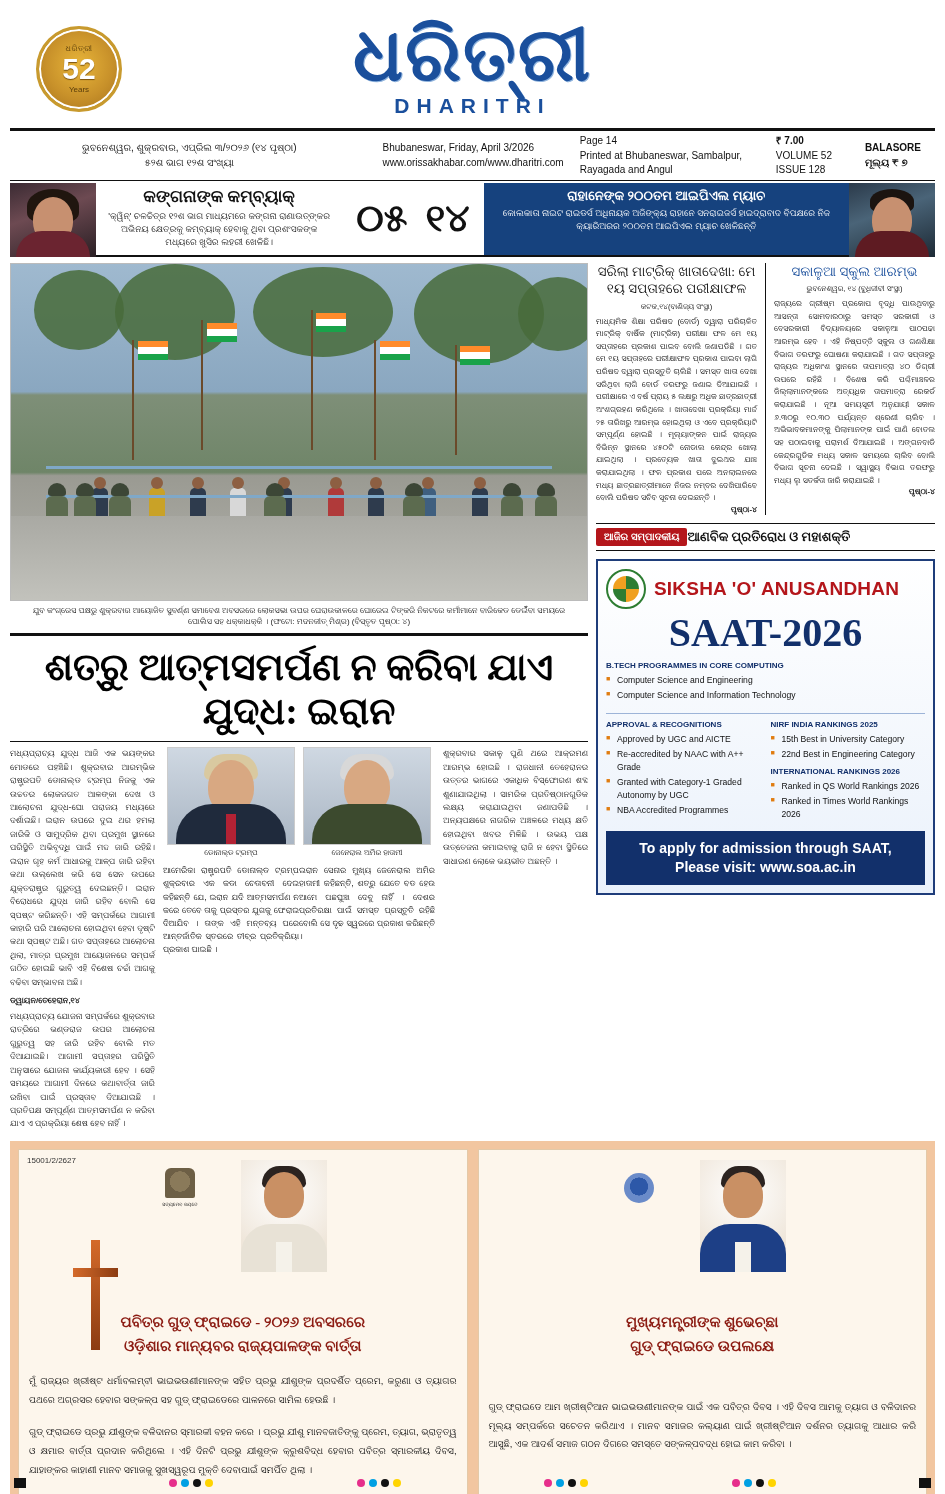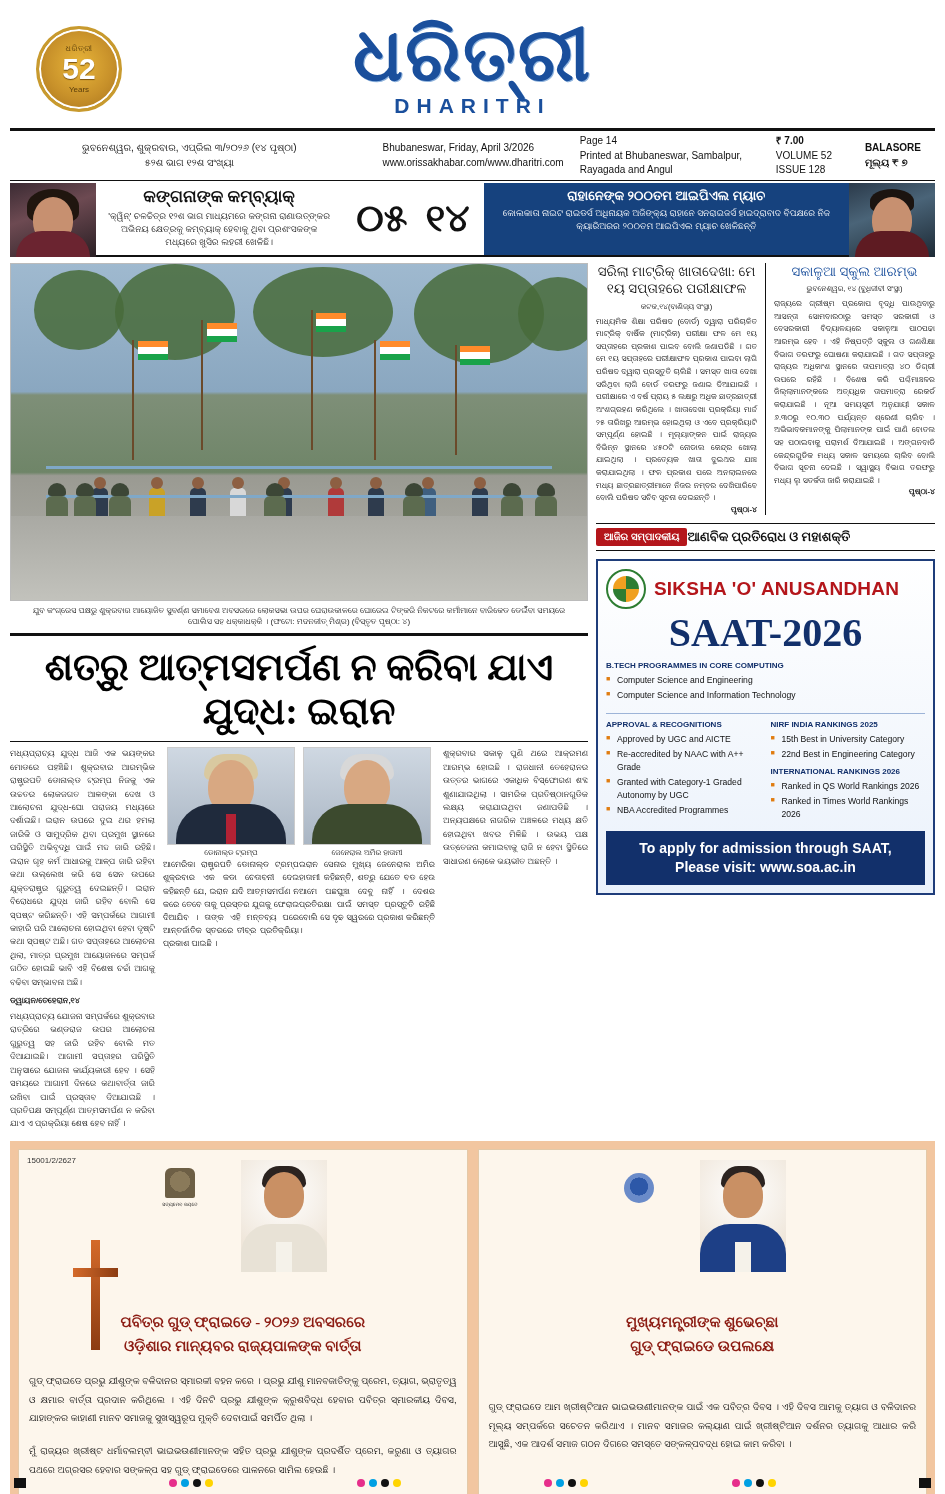--- a/index.html
+++ b/index.html
@@ -118,21 +118,21 @@
   .pp { width: 128px; }
   .pp .pic { height: 98px; background: linear-gradient(#cfd8e2,#aab6c4); position:relative; overflow:hidden; border:1px solid #ccc; }
   .pp .pic .head { position:absolute; left:50%; top: 12px; transform:translateX(-50%); width:46px; height:54px; border-radius:50% 50% 46% 46%; background:#d8a882; }
   .pp .pic .hair2 { position:absolute; left:50%; top: 6px; transform:translateX(-50%); width:54px; height:26px; border-radius:27px 27px 8px 8px; background:#d9c9a0; }
   .pp.mil .pic .hair2 { background:#d8d8d8; }
   .pp .pic .suit { position:absolute; bottom:0; left:50%; transform:translateX(-50%); width: 110px; height: 40px; border-radius: 36px 36px 0 0; background:#1f2a3c; }
   .pp.mil .pic .suit { background:#3c4a2e; }
   .pp .pic .tie { position:absolute; bottom:0; left:50%; transform:translateX(-50%); width: 10px; height: 30px; background:#b22234; }
   .pp .cap { font-size: 7.5px; text-align:center; padding-top:3px; }
   .byline { font-size: 8px; font-weight:bold; padding: 6px 0 2px; }
-  .body-cols { display:flex; }
+  .body-cols { display:flex; margin-top: 6px; }
   .body-col { flex:1; font-size: 8.2px; line-height:1.6; text-align:justify; }
 
   
   .rc-top { display:flex; gap: 8px; }
   .rc-story { flex:1; }
   .rc-head { font-family:"Liberation Serif",serif; font-size: 13.5px; font-weight:normal; text-align:center; line-height:1.3; }
   .rc-head.blue { color:#1a4f9c; }
   .rc-date { font-size: 7.5px; text-align:center; padding: 4px 0 4px; }
   .rc-body { font-size: 7.8px; line-height:1.62; text-align:justify; }
   .rc-cont { font-weight:bold; font-size:7.8px; }
@@ -431,22 +431,22 @@
         </div>
       </div>
       <div class="cross">
         <div class="v"></div>
           <div class="h"></div>
       </div>
       <div class="ad-title">
         <div>ପବିତ୍ର ଗୁଡ୍ ଫ୍ରାଇଡେ - ୨୦୨୬ ଅବସରରେ</div>
         <div>ଓଡ଼ିଶାର ମାନ୍ୟବର ରାଜ୍ୟପାଳଙ୍କ ବାର୍ତ୍ତା</div>
       </div>
+      <div class="ad-body">ମୁଁ ରାଜ୍ୟର ଖ୍ରୀଷ୍ଟ ଧର୍ମାବଲମ୍ବୀ ଭାଇଭଉଣୀମାନଙ୍କ ସହିତ ପ୍ରଭୁ ଯୀଶୁଙ୍କ ପ୍ରଦର୍ଶିତ ପ୍ରେମ, କରୁଣା ଓ ତ୍ୟାଗର ପଥରେ ଅଗ୍ରସର ହେବାର ସଙ୍କଳ୍ପ ସହ ଗୁଡ୍ ଫ୍ରାଇଡେରେ ପାଳନରେ ସାମିଲ ହେଉଛି ।</div>
       <div class="ad-body">ଗୁଡ୍ ଫ୍ରାଇଡେ ପ୍ରଭୁ ଯୀଶୁଙ୍କ ବଳିଦାନର ସ୍ମାରକୀ ବହନ କରେ । ପ୍ରଭୁ ଯୀଶୁ ମାନବଜାତିଙ୍କୁ ପ୍ରେମ, ତ୍ୟାଗ, ଭ୍ରାତୃତ୍ୱ ଓ କ୍ଷମାର ବାର୍ତ୍ତା ପ୍ରଦାନ କରିଥିଲେ । ଏହି ଦିନଟି ପ୍ରଭୁ ଯୀଶୁଙ୍କ କ୍ରୁଶବିଦ୍ଧ ହେବାର ପବିତ୍ର ସ୍ମାରକୀୟ ଦିବସ, ଯାହାଙ୍କର କାହାଣୀ ମାନବ ସମାଜକୁ ସୁଖସ୍ୱରୂପ ମୁକ୍ତି ଦେବାପାଇଁ ସମର୍ପିତ ଥିଲା ।</div>
-      <div class="ad-body">ମୁଁ ରାଜ୍ୟର ଖ୍ରୀଷ୍ଟ ଧର୍ମାବଲମ୍ବୀ ଭାଇଭଉଣୀମାନଙ୍କ ସହିତ ପ୍ରଭୁ ଯୀଶୁଙ୍କ ପ୍ରଦର୍ଶିତ ପ୍ରେମ, କରୁଣା ଓ ତ୍ୟାଗର ପଥରେ ଅଗ୍ରସର ହେବାର ସଙ୍କଳ୍ପ ସହ ଗୁଡ୍ ଫ୍ରାଇଡେରେ ପାଳନରେ ସାମିଲ ହେଉଛି ।</div>
 
     </div>
 
     <div class="ad">
       <div class="ad-top">
         <div class="emblem emblem2">
           <div class="lions"></div>
         </div>
         <div class="ad-person cm">
           <div class="pic">

